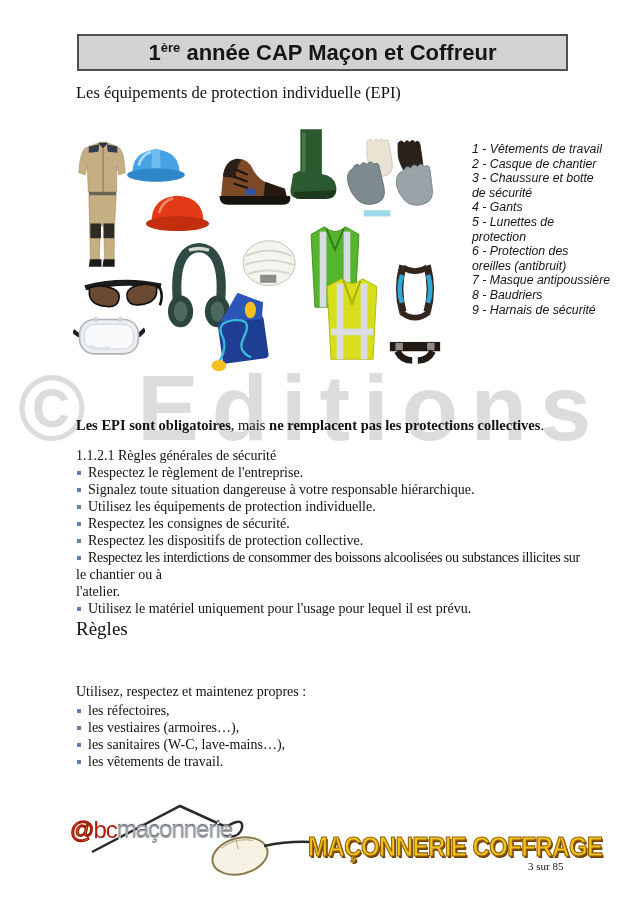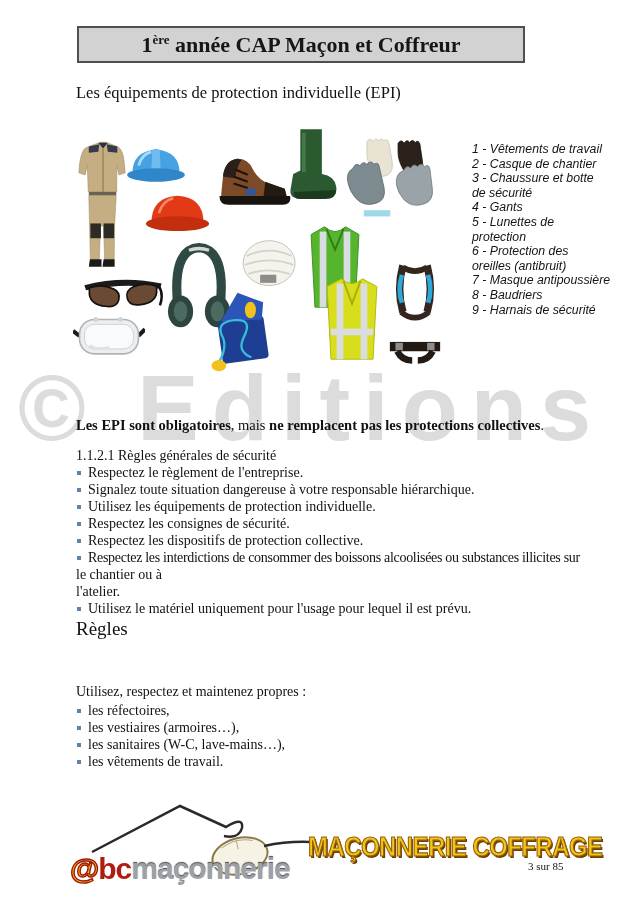--- a/index.html
+++ b/index.html
@@ -4,24 +4,24 @@
 <style>
   html,body{margin:0;padding:0;background:#888;}
   .page{position:relative;width:640px;height:906px;background:#ffffff;overflow:hidden;
         font-family:"Liberation Serif",serif;color:#111;}
   
   .wm{position:absolute;z-index:0;color:#dcdcdc;font-family:"Liberation Sans",sans-serif;
       font-weight:bold;white-space:nowrap;line-height:1;user-select:none;}
   .wm1{left:18px;top:362px;font-size:92px;letter-spacing:13px;}
   .wm2{left:2px;top:466px;font-size:84px;letter-spacing:26px;}
   
-  .banner{position:absolute;left:77px;top:26px;width:448px;height:37px;z-index:2;
+  .banner{position:absolute;left:77px;top:34px;width:491px;height:37px;z-index:2;
           background:#d2d2d2;border:2px solid #4f4f4f;box-sizing:border-box;
           display:flex;align-items:center;justify-content:center;
-          font-family:Liberation Serif, serif;font-weight:bold;font-size:22px;color:#161616;}
+          font-family:Liberation Sans, sans-serif;font-weight:bold;font-size:22px;color:#161616;}
   .banner .sup{font-size:13px;vertical-align:super;line-height:0;}
   .doc-title{position:absolute;left:76px;top:83px;z-index:2;font-size:16.5px;}
   
   .collage{position:absolute;left:68px;top:122px;width:400px;height:256px;z-index:1;}
   .collage svg{position:absolute;}
   
   .legend{position:absolute;left:472px;top:142px;width:150px;z-index:2;
           font-family:Liberation Sans, sans-serif;font-style:italic;font-size:12.3px;
           line-height:14.6px;color:#141414;}
   
@@ -30,21 +30,21 @@
   .rules{position:absolute;left:76px;top:447px;z-index:2;font-size:14px;line-height:17px;}
   .rules .line{white-space:nowrap;}
   .rules .tight{letter-spacing:-0.3px;}
   .blt{display:inline-block;width:4px;height:4px;background:#6080b0;margin:0 7px 2px 1px;}
   .hyg-h{position:absolute;left:76px;top:618px;z-index:2;font-size:19px;}
   .hyg{position:absolute;left:76px;top:660px;z-index:2;font-size:14px;line-height:17px;}
   .hyg .intro{margin-bottom:2px;margin-top:23px;}
   
   .flogo{position:absolute;left:62px;top:794px;width:480px;height:84px;z-index:2;}
   .flogo .txt{position:absolute;left:8px;top:22px;font-family:"Liberation Sans",sans-serif;
-              font-weight:bold;font-size:30px;white-space:nowrap;letter-spacing:-1px;margin-top:36px;}
+              font-weight:normal;font-size:24px;white-space:nowrap;letter-spacing:-1px;}
   .at{color:#f0b818;-webkit-text-stroke:1.4px #a01808;}
   .bc{color:#b01c10;}
   .macon{color:#9ba1a7;text-shadow:0 1px 0 #ffffff,0 -1px 1px #4a4a4a;}
   .rlogo{position:absolute;left:308px;top:831px;z-index:2;font-family:"Liberation Sans",sans-serif;
          font-weight:bold;font-size:23px;white-space:nowrap;color:#f3c517;
          -webkit-text-stroke:1px #96600a;text-shadow:1.5px 1.5px 0 #6e4004;
          transform:scale(1.04,1.2);transform-origin:left top;letter-spacing:-0.5px;}
   .pagenum{position:absolute;left:528px;top:860px;z-index:2;font-size:11px;}
 </style>
 </head>

